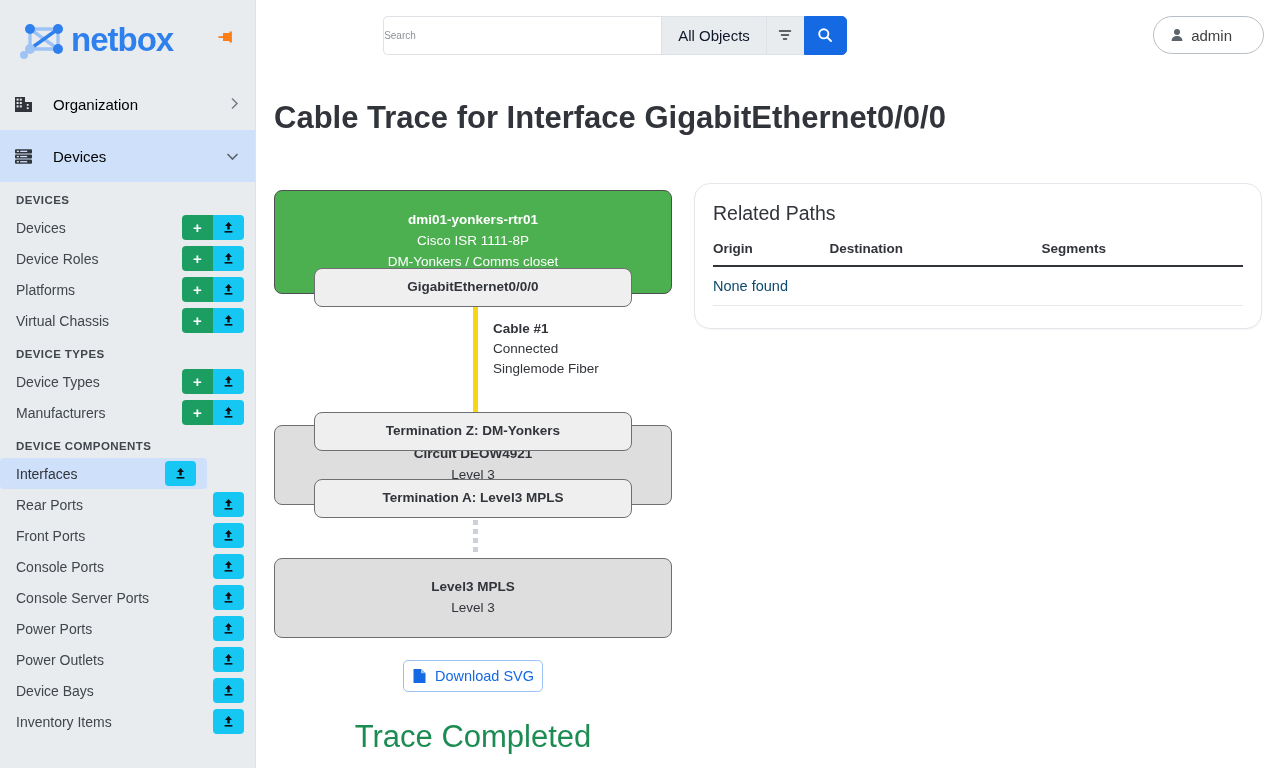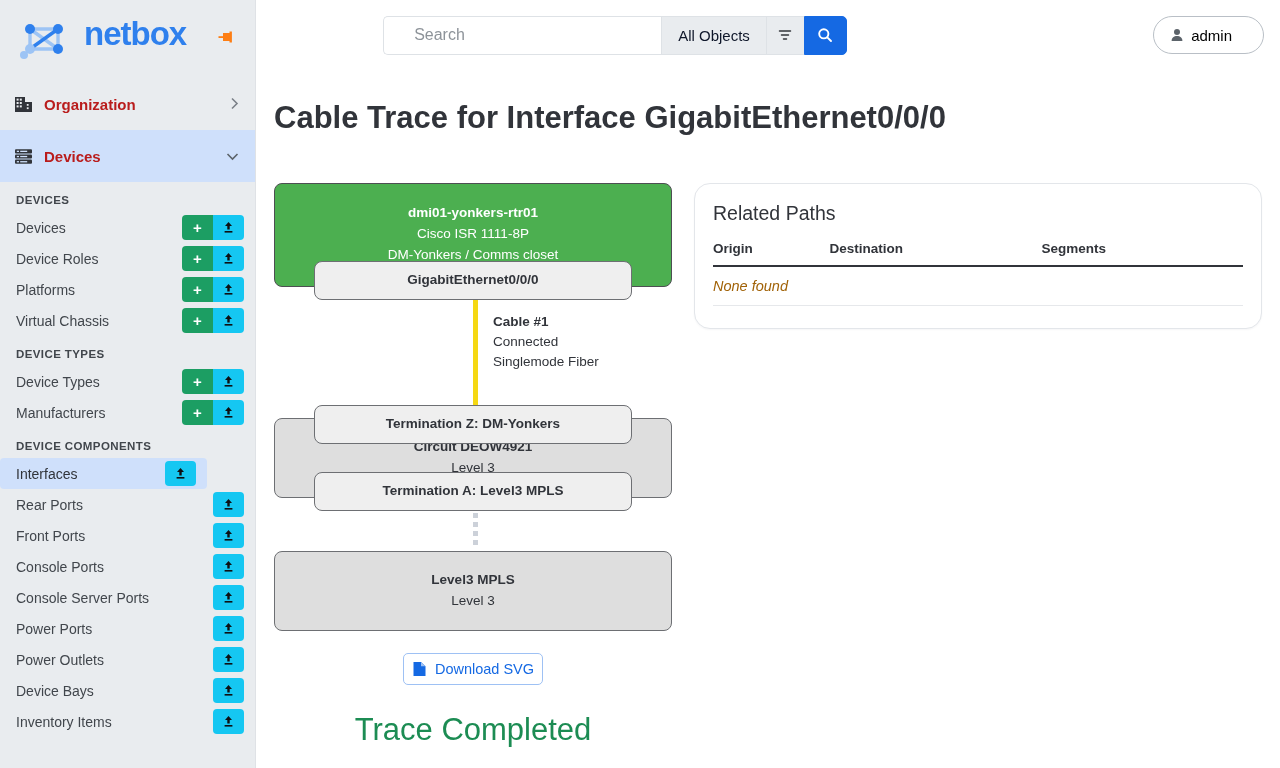--- a/index.html
+++ b/index.html
@@ -19,32 +19,32 @@
     background: #e9ecef;
     border-right: 1px solid #dfe2e6;
     overflow: hidden;
     position: relative;
   }
   .brand {
     height: 78px;
     display: flex; align-items: center;
     padding: 0 14px 0 18px;
   }
-  .brand-logo { display: flex; align-items: flex-start; gap: 14px; }
+  .brand-logo { display: flex; align-items: center; gap: 1px; }
   .logo-mark { width: 52px; height: 44px; flex: none; }
   .logo-word { font-size: 33px; font-weight: 700; color: #2f80ed; letter-spacing: -1px; line-height: 1; }
   .pin { margin-left: auto; margin-right: 6px; }
 
   .nav-group {
     display: flex; align-items: center;
     height: 52px; padding: 0 16px 0 14px;
     cursor: pointer;
   }
   .nav-group .gicon { width: 26px; flex: none; display: flex; align-items: center; color: #31343a; }
-  .nav-group .glabel { font-size: 15px; font-weight: 700; color: #b91c1c; margin-left: 4px; }
+  .nav-group .glabel { font-size: 15px; font-weight: 400; color: #000000; margin-left: 13px; }
   .nav-group .chev { margin-left: auto; color: #7b8189; font-size: 13px; line-height: 1; }
   .nav-group.active { background: #cfe0fb; }
 
   .section-head {
     font-size: 11.5px; font-weight: 700; letter-spacing: .4px;
     color: #41464c; padding: 12px 0 6px 16px; text-transform: uppercase;
   }
   .nav-item {
     display: flex; align-items: center;
     height: 31px; margin: 0 0 0 0; padding-left: 16px; padding-right: 11px;
@@ -64,54 +64,54 @@
   .mini-imp { background: #15c7f2; color: #0e1013; border-radius: 0 4px 4px 0; }
   .mini-imp.only { border-radius: 4px; }
 
   
   .main { flex: 1 1 auto; height: 768px; overflow: hidden; background: #fff; position: relative; }
   .topbar { height: 70px; display: flex; align-items: center; padding: 0 16px; }
   .search-wrap { margin: 0 auto 0 auto; display: flex; height: 39px; align-items: stretch;
      transform: translateX(-28px); }
   .search-input {
     width: 278px; height: 39px; border: 1px solid #dee2e6; border-right: none;
-    border-radius: 5px 0 0 5px; padding: 0 30px; font-size: 16px; color: #31343a;
+    border-radius: 5px 0 0 5px; padding: 0 0; font-size: 10px; color: #31343a;
     font-family: "Liberation Sans", sans-serif; background: #fff; outline: none;
   }
   .search-input::placeholder { color: #8d9399; }
   .obj-select {
     display: flex; align-items: center; padding: 16px 16px;
     background: #e9ecef; border: 1px solid #dee2e6; border-right: none;
     font-size: 15px; color: #0f172a; cursor: pointer;
   }
   .filter-btn {
     display: flex; align-items: center; justify-content: center; width: 38px;
     background: #e9ecef; border: 1px solid #dee2e6; border-right: none; cursor: pointer;
   }
   .go-btn {
     display: flex; align-items: center; justify-content: center; width: 43px;
     background: #1569e3; border: 1px solid #1569e3; border-radius: 0 5px 5px 0; cursor: pointer;
   }
   .user-btn {
     display: flex; align-items: center; gap: 7px;
     height: 38px; padding: 0 16px; margin-left: auto;
     border: 1px solid #b9bfc6; border-radius: 19px;
-    background: #fff; font-size: 15px; color: #000000; cursor: pointer;
+    background: #fff; font-size: 15px; color: #404040; cursor: pointer;
   }
   .caret { width: 0; height: 0; border-left: 4.5px solid transparent; border-right: 4.5px solid transparent;
            border-top: 5.5px solid #5c6view; border-top-color: #5c636a; }
 
   .page-title {
     font-size: 31px; font-weight: 700; color: #31343a;
     padding: 8px 0 0 18px; line-height: 1.2;
   }
   .content { display: flex; padding: 26px 18px 0 18px; }
 
   
-  .trace { width: 398px; min-width: 398px; position: relative; }
+  .trace { width: 398px; min-width: 398px; position: relative; margin-top: 7px; }
   .tnode {
     border: 1px solid #6d6f73; border-radius: 8px;
     text-align: center; position: relative;
     display: flex; flex-direction: column; justify-content: center; align-items: center;
   }
   .tnode .t1 { font-size: 13.5px; font-weight: 700; line-height: 1.55; }
   .tnode .t2 { font-size: 13.5px; font-weight: 400; line-height: 1.55; }
   .node-device { background: #4caf50; height: 104px; color: #fff; border-color: #4d4f52; }
   .node-term { background: #efefef; height: 39px; width: 318px; margin: 0 auto; color: #31343a; }
   .node-circuit { background: #dedede; height: 80px; color: #31343a; }
@@ -151,23 +151,22 @@
     padding: 18px 18px 22px 18px;
     box-shadow: 0 1px 2px rgba(16,24,40,.04);
   }
   .card-title { font-size: 19.5px; font-weight: 400; color: #31343a; padding-bottom: 16px; }
   table.rp { width: 100%; border-collapse: collapse; }
   table.rp th {
     text-align: left; font-size: 13.5px; font-weight: 700; color: #31343a;
     padding: 0 0 9px 0; border-bottom: 2px solid #31343a;
   }
   table.rp td {
-    font-size: 14.5px; color: #a16207; padding: 11px 0 11px 0;
+    font-size: 14.5px; color: #0c4a6e; padding: 11px 0 11px 0;
     border-bottom: 1px solid #e6e8eb;
-    font-style: italic;
   }
   .col-o { width: 22%; } .col-d { width: 40%; } .col-s { width: 38%; }
 </style>
 </head>
 <body>
 
 <div class="app">
 
   <aside class="sidebar">
 

